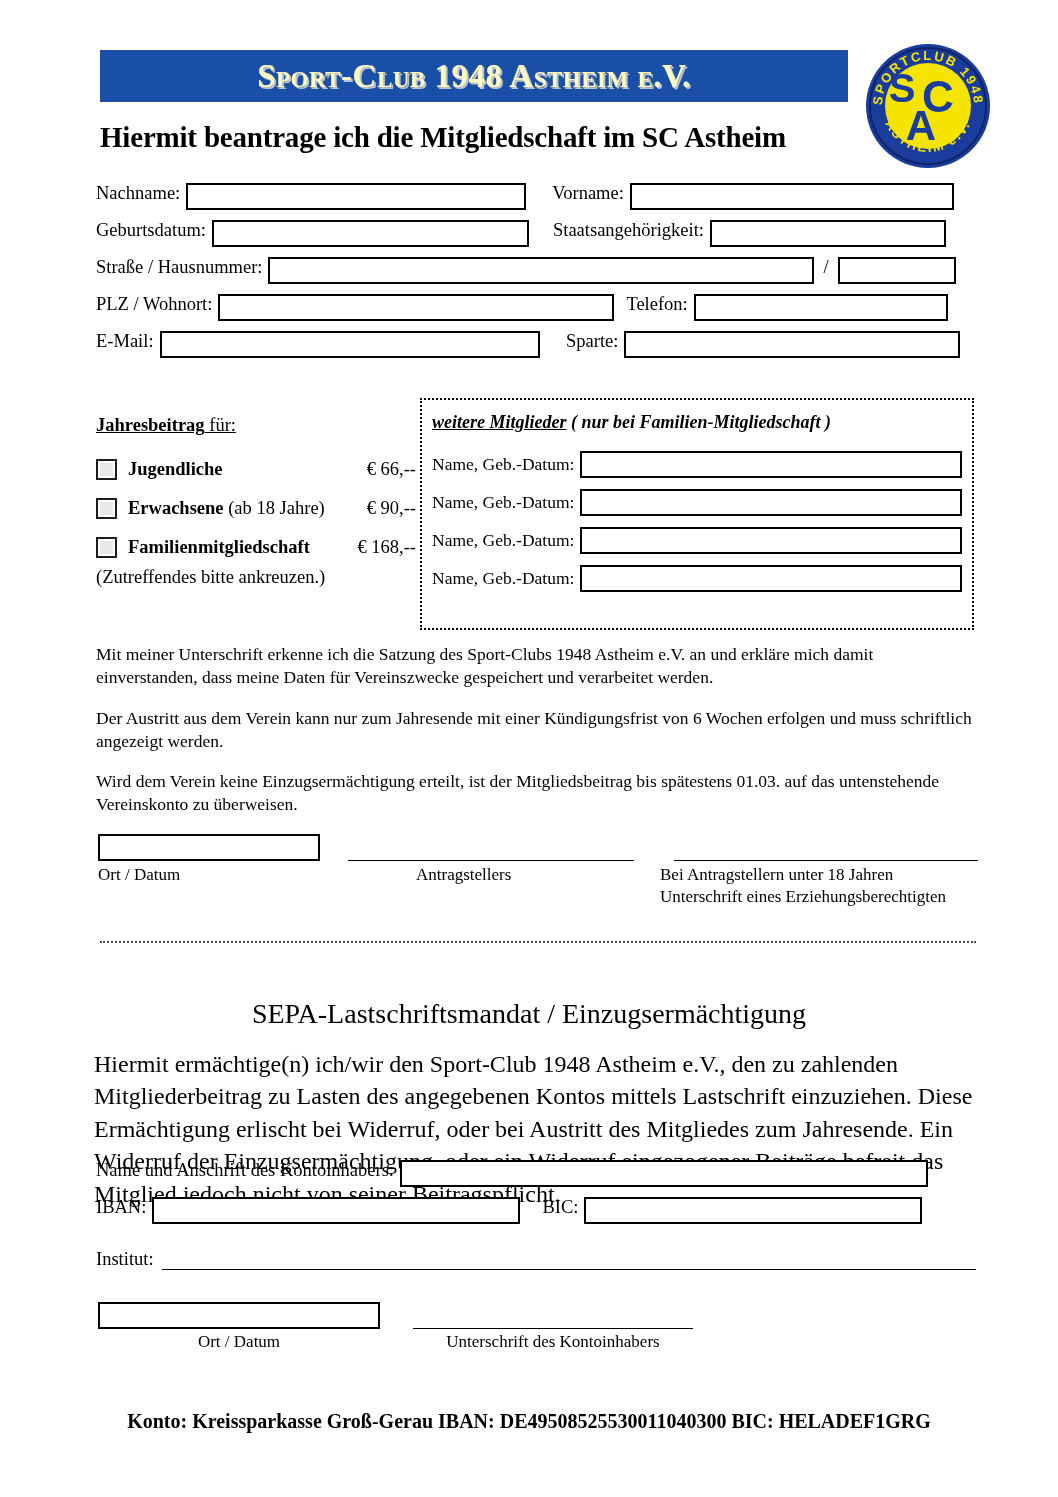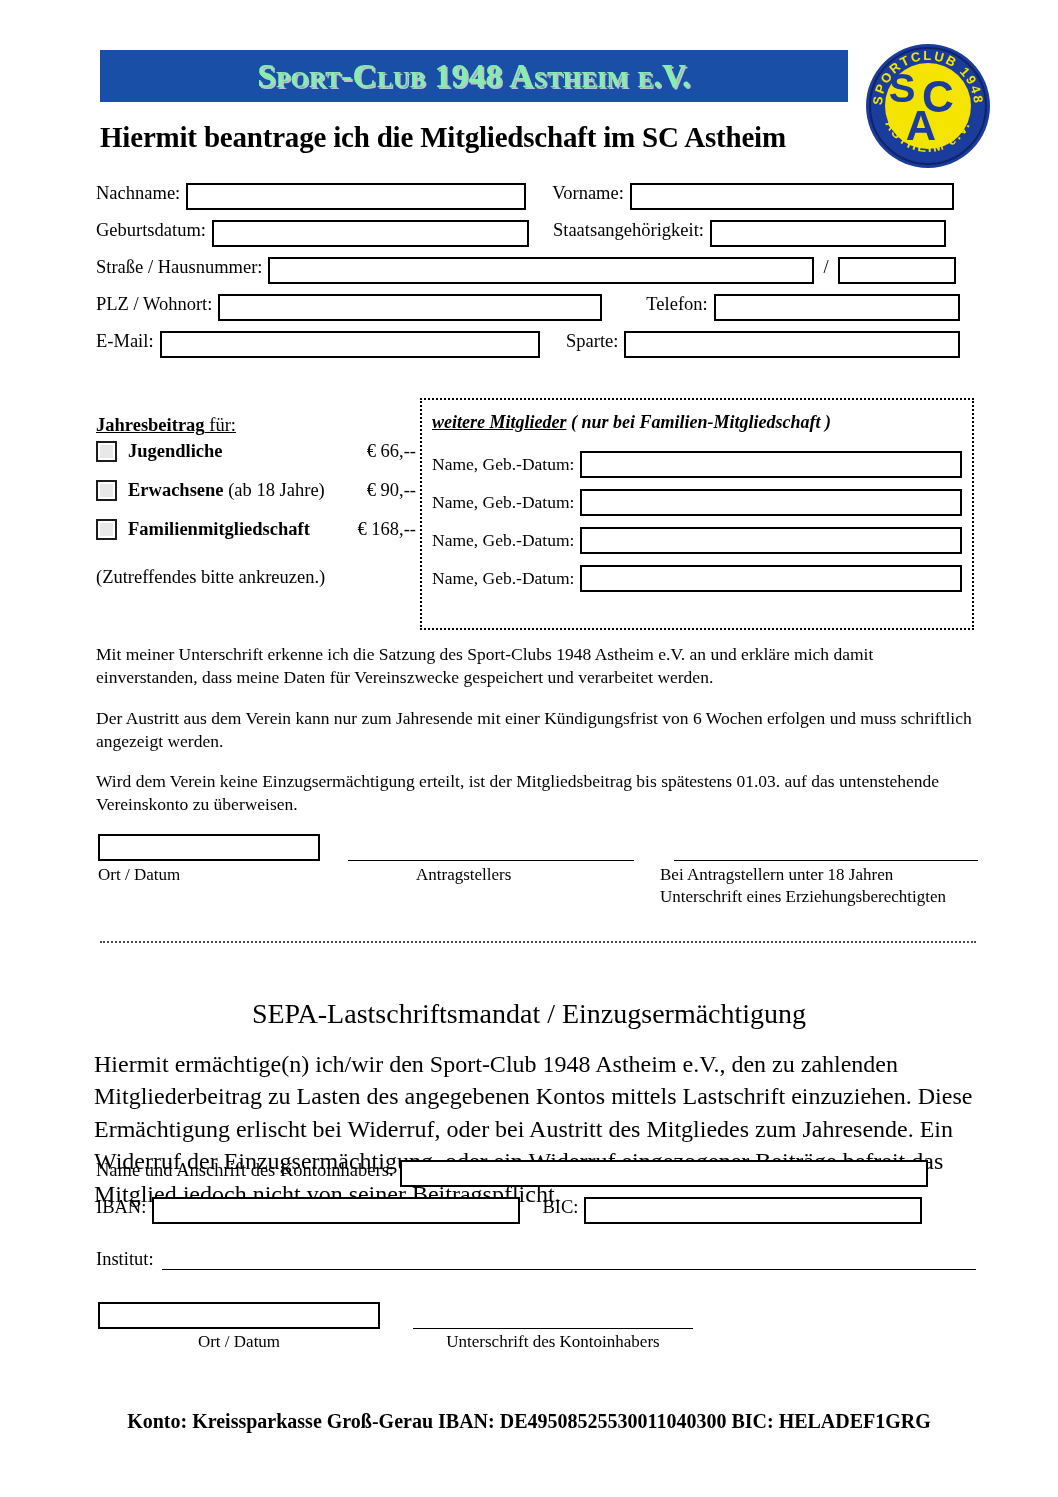--- a/index.html
+++ b/index.html
@@ -35,21 +35,21 @@
     display: flex;
     align-items: center;
     justify-content: center;
     box-sizing: border-box;
   }
   .banner-text {
     font-family: "Liberation Serif", "DejaVu Serif", serif;
     font-weight: bold;
     font-size: 33px;
     letter-spacing: 0.5px;
-    color: #86efac;
+    color: #fef9c3;
     font-variant: small-caps;
     text-shadow: 2px 2px 0 #b9c4cf, 1px 1px 0 #8f9aa6;
     white-space: nowrap;
   }
   .main-title {
     margin-top: 19px;
     font-size: 29px;
     font-weight: bold;
     letter-spacing: -0.2px;
     white-space: nowrap;
@@ -98,21 +98,21 @@
   .fee-head {
     font-size: 18.5px;
     margin-bottom: 5px;
   }
   .fee-head b {
     text-decoration: underline;
   }
   .fee-head .u2 { text-decoration: underline; }
   .fee-row {
     display: flex;
-    align-items: flex-start;
+    align-items: flex-end;
     height: 39px;
   }
   .cbox {
     width: 21px; height: 21px;
     border: 2px solid #1c1c1c;
     background: #e8e8e8;
     box-shadow: inset 0 0 0 2px #ffffff;
     box-sizing: border-box;
     margin-right: 11px;
     flex: none;
@@ -312,21 +312,21 @@
     <div class="frow">
       <span class="lbl">Straße / Hausnummer:</span>
       <div class="box" style="width:546px"></div>
       <span class="slash">/</span>
       <div class="box" style="width:118px"></div>
     </div>
 
     <div class="frow">
       <span class="lbl">PLZ / Wohnort:</span>
       <div class="box" style="width:396px"></div>
-      <span class="lbl" style="padding-left:44px">Telefon:</span>
+      <span class="lbl" style="padding-left:12px">Telefon:</span>
       <div class="box" style="width:254px"></div>
     </div>
 
     <div class="frow">
       <span class="lbl">E-Mail:</span>
       <div class="box" style="width:381px"></div>
       <span class="lbl" style="padding-left:26px">Sparte:</span>
       <div class="box" style="width:336px"></div>
     </div>
   </div>

